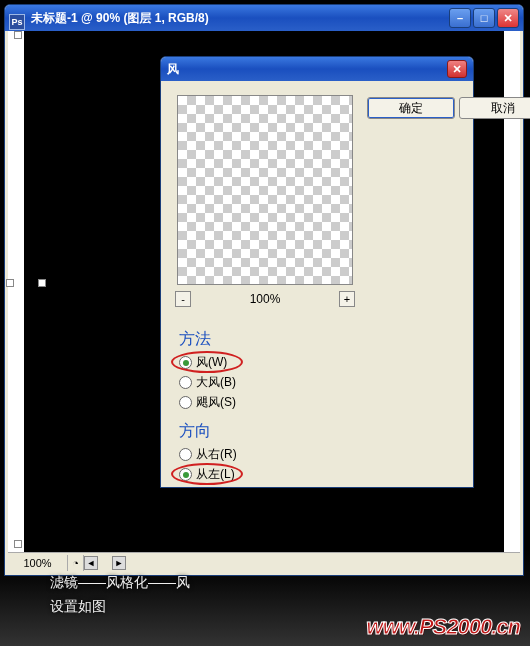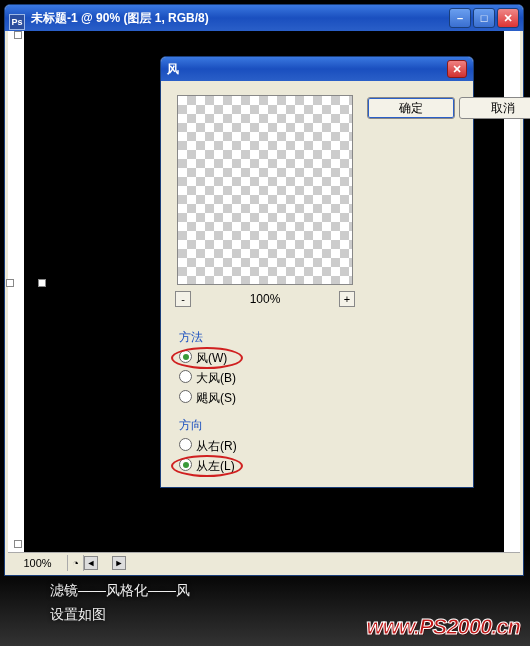--- a/index.html
+++ b/index.html
@@ -122,41 +122,41 @@
   .zoom-label { font-size: 12px; }
 
   .btn-col { display: flex; gap: 4px; margin-top: 6px; }
   .dlg-btn {
     width: 88px; height: 22px;
     background: #f4f2e8; border: 1px solid #888; border-radius: 3px;
     font-size: 12px; display: flex; align-items: center; justify-content: center;
   }
   .dlg-btn.default { box-shadow: inset 0 0 0 1px #2a5fc8; }
 
-  .group-label { color: #1a4fbf; font-size: 12px; margin: 10px 11px 4px 18px; }
+  .group-label { color: #1a4fbf; font-size: 16px; margin: 10px 11px 4px 18px; }
   .radio-row {
-    display: flex; align-items: flex-start; gap: 4px;
+    display: flex; align-items: center; gap: 4px;
     margin: 3px 0 3px 18px; font-size: 12px; position: relative;
     width: fit-content;
   }
   .radio {
     width: 13px; height: 13px; border: 1px solid #666; border-radius: 50%;
     background: #fff; display: inline-flex; align-items: center; justify-content: center;
   }
   .radio.checked::after {
     content: ""; width: 6px; height: 6px; border-radius: 50%; background: #3a9a3a;
   }
   .red-oval {
     position: absolute; border: 2px solid #d02020; border-radius: 50%;
     left: -8px; top: -3px; width: 72px; height: 22px; pointer-events: none;
   }
 
   
   .caption {
-    position: absolute; left: 50px; bottom: 20px;
+    position: absolute; left: 50px; bottom: 28px;
     color: #eee; font-size: 14px; line-height: 24px;
     text-shadow: 0 0 4px #000;
   }
   .watermark {
     position: absolute; right: 10px; bottom: 6px;
     font-family: Arial, sans-serif;
     font-size: 22px; font-weight: bold; font-style: italic;
     color: #c01818;
     -webkit-text-stroke: 1px #fff;
     text-shadow: 1px 1px 0 #400;

